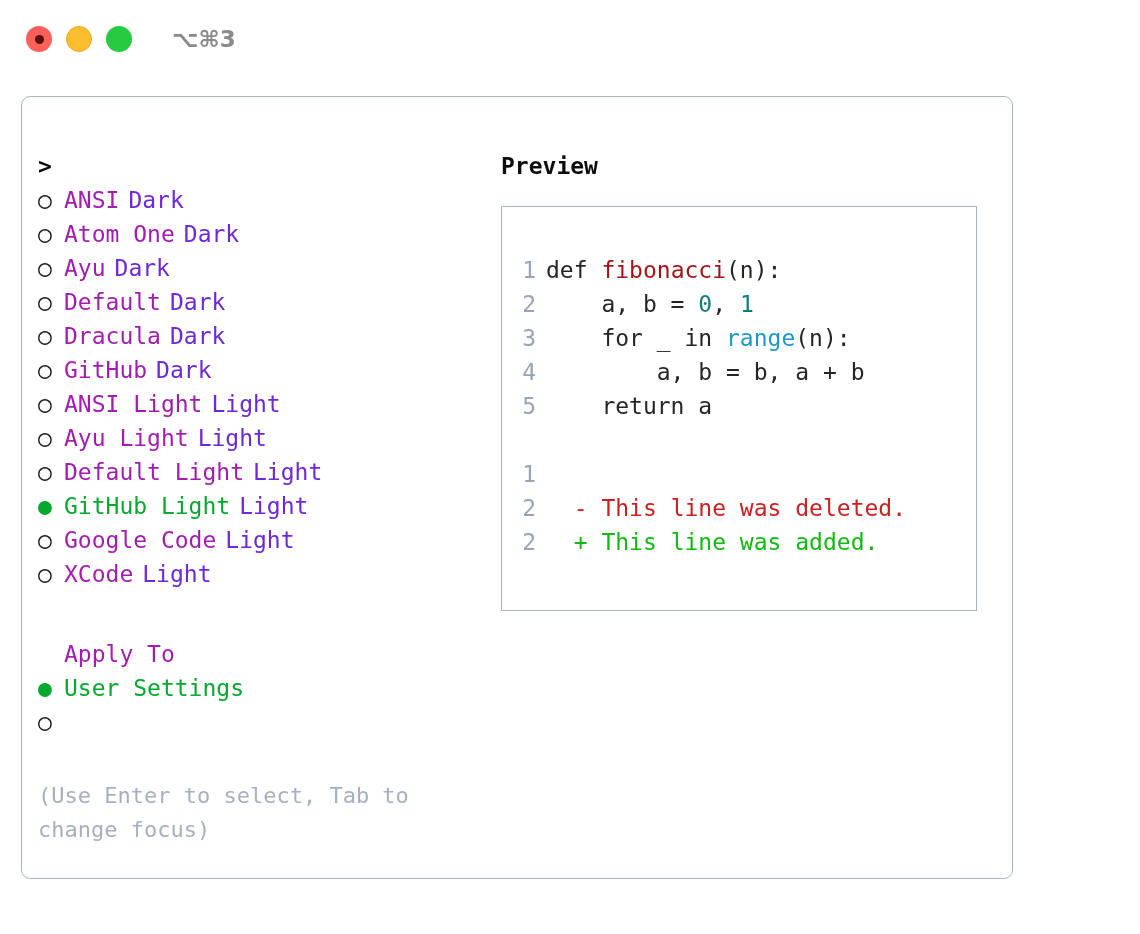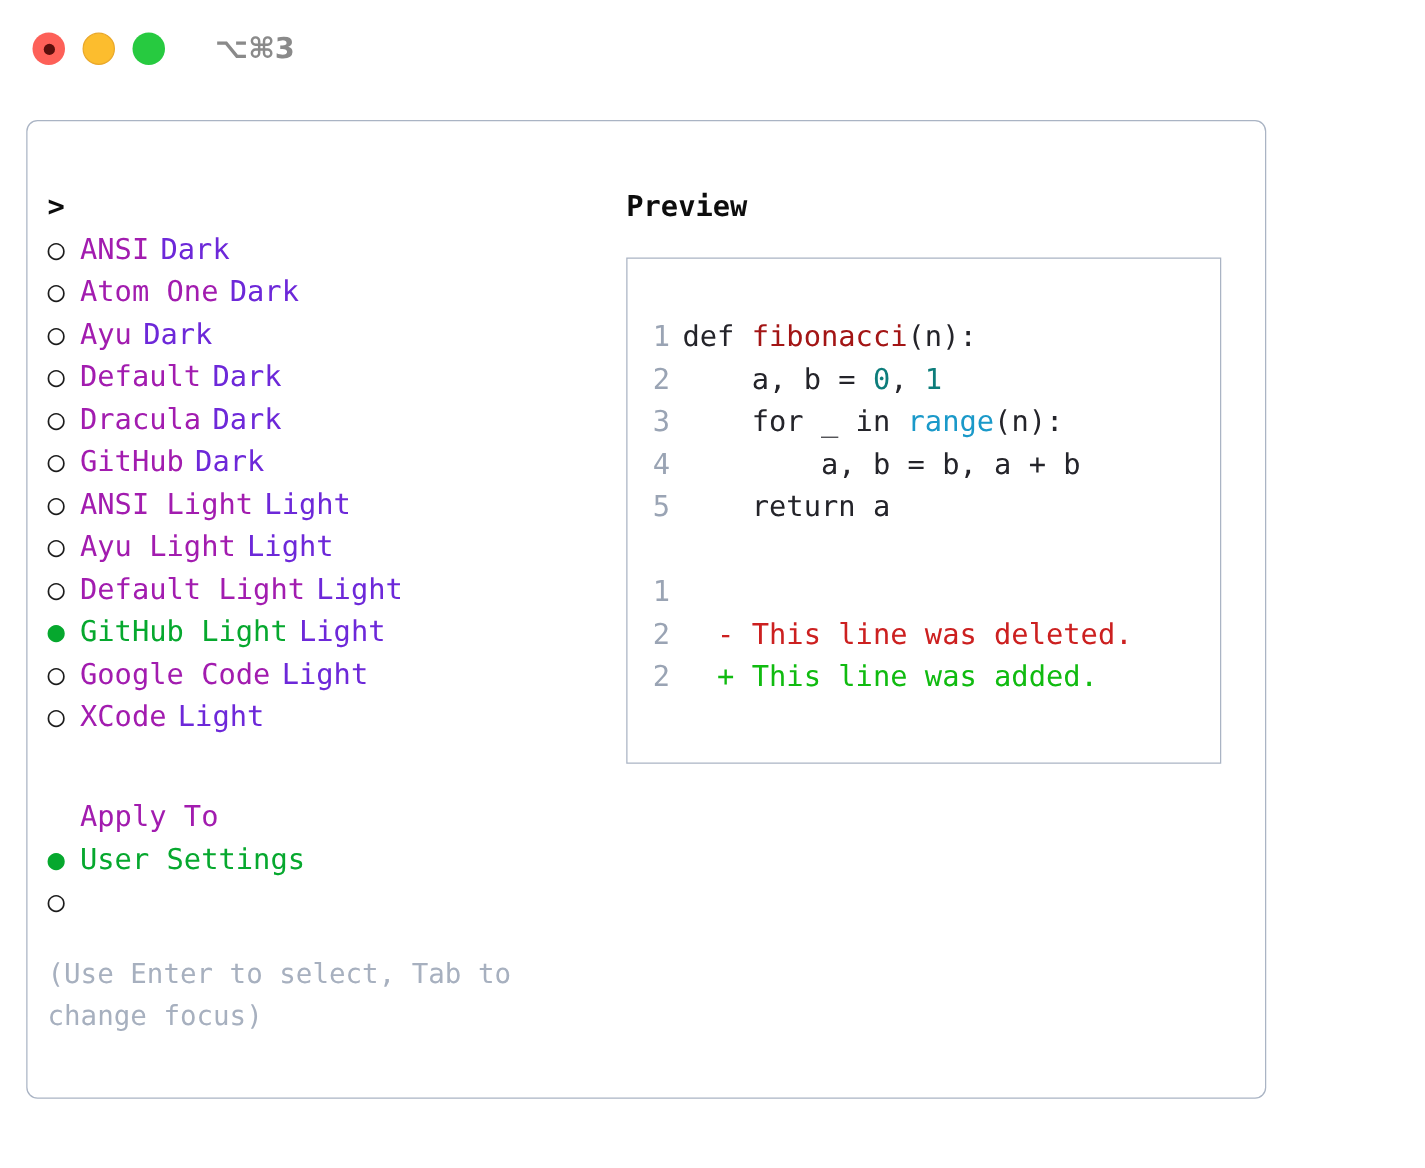--- a/index.html
+++ b/index.html
@@ -123,21 +123,21 @@
   .label { color: #a21caf; }
   .label.selected { color: #06a82e; }
   .tag {
     color: #6d28d9;
     margin-left: 9px;
   }
 
   .section-gap { height: 46px; }
 
   .hint {
-    margin-top: 24px;
+    margin-top: 40px;
     font-size: 22px;
     line-height: 34px;
     color: #a7b0bf;
     width: 410px;
   }
 
   
   .right-col {
     position: absolute;
     left: 479px;

